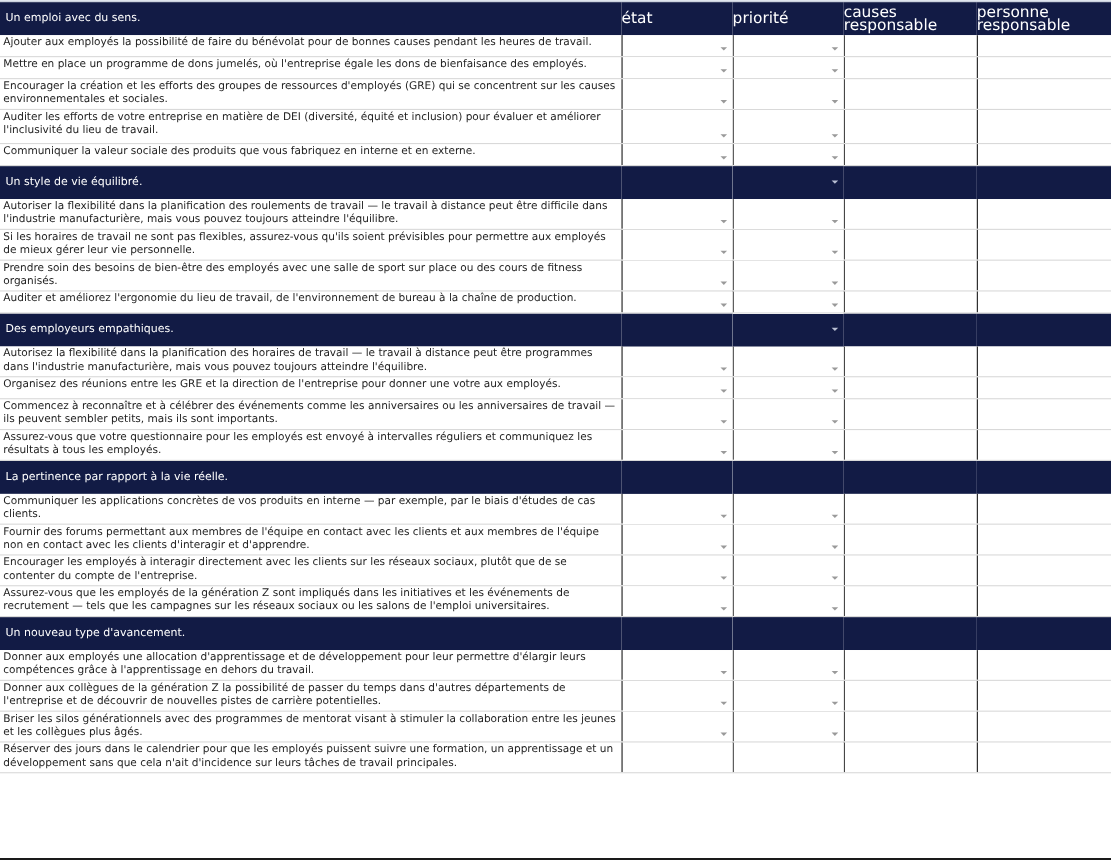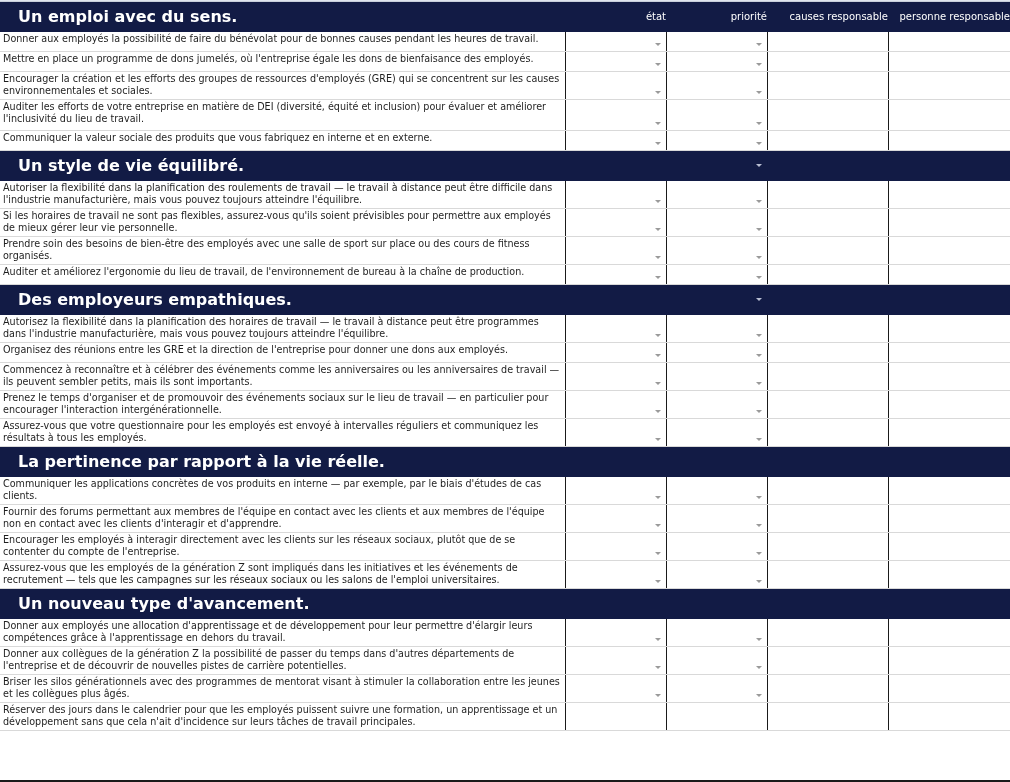--- a/index.html
+++ b/index.html
@@ -7,22 +7,22 @@
   .sheet { position: relative; width: 1010px; height: 782px; }
   .top-strip { height: 2px; background: #dfe5ee; border-bottom: 1px solid #c8cfdb; box-sizing: border-box; }
   table { border-collapse: collapse; table-layout: fixed; width: 1010px; }
   col.c-text { width: 565px; }
   col.c-etat { width: 101px; }
   col.c-prio { width: 101px; }
   col.c-serv { width: 121px; }
   col.c-pers { width: 122px; }
   td { padding: 0; vertical-align: middle; font-size: 9.6px; line-height: 12px; color: #1e1e1e; }
   tr.section td { background: #121b45; color: #ffffff; height: 30px; }
-  tr.section td.title { padding-left: 18px; font-size: 16px; font-weight: bold; }
-  tr.section td.col-head { text-align: right; font-size: 10px; }
+  tr.section td.title { padding-left: 5px; font-size: 10px; }
+  tr.section td.col-head { text-align: left; font-size: 14px; }
   tr.item td { border-bottom: 1px solid #d9d9d9; background: #ffffff; }
   tr.item td.text { padding: 1px 3px 2px 3px; vertical-align: top; }
   tr.item td.dd { border-left: 1px solid #1a1a1a; position: relative; }
   tr.item td.plain { border-left: 1px solid #1a1a1a; }
   tr.item td.last { border-right: 1px solid #1a1a1a; }
   .caret { position: absolute; right: 5px; bottom: 5px; width: 0; height: 0;
            border-left: 3px solid transparent; border-right: 3px solid transparent;
            border-top: 3px solid #9a9a9a; }
   .caret.hdr { border-top-color: #b9bfd3; bottom: auto; top: 13px; }
   td.hdr-dd { position: relative; }
@@ -43,21 +43,21 @@
     </colgroup>
     <tbody id="tbody">
         <tr class="section">
           <td class="title">Un emploi avec du sens.</td>
           <td class="col-head">état</td>
           <td class="col-head">priorité</td>
           <td class="col-head">causes responsable</td>
           <td class="col-head">personne responsable</td>
         </tr>
         <tr class="item">
-          <td class="text" style="height:16px">Donner aux employés la possibilité de faire du bénévolat pour de bonnes causes pendant les heures de travail.</td>
+          <td class="text" style="height:16px">Ajouter aux employés la possibilité de faire du bénévolat pour de bonnes causes pendant les heures de travail.</td>
           <td class="dd">
             <span class="caret"></span>
           </td>
           <td class="dd">
             <span class="caret"></span>
           </td>
           <td class="plain"></td>
           <td class="plain last"></td>
         </tr>
         <tr class="item">
@@ -171,43 +171,32 @@
           <td class="dd">
             <span class="caret"></span>
           </td>
           <td class="dd">
             <span class="caret"></span>
           </td>
           <td class="plain"></td>
           <td class="plain last"></td>
         </tr>
         <tr class="item">
-          <td class="text" style="height:16px">Organisez des réunions entre les GRE et la direction de l'entreprise pour donner une dons aux employés.</td>
+          <td class="text" style="height:16px">Organisez des réunions entre les GRE et la direction de l'entreprise pour donner une votre aux employés.</td>
           <td class="dd">
             <span class="caret"></span>
           </td>
           <td class="dd">
             <span class="caret"></span>
           </td>
           <td class="plain"></td>
           <td class="plain last"></td>
         </tr>
         <tr class="item">
           <td class="text" style="height:22px">Commencez à reconnaître et à célébrer des événements comme les anniversaires ou les anniversaires de travail — ils peuvent sembler petits, mais ils sont importants.</td>
-          <td class="dd">
-            <span class="caret"></span>
-          </td>
-          <td class="dd">
-            <span class="caret"></span>
-          </td>
-          <td class="plain"></td>
-          <td class="plain last"></td>
-        </tr>
-        <tr class="item">
-          <td class="text" style="height:22px">Prenez le temps d'organiser et de promouvoir des événements sociaux sur le lieu de travail — en particulier pour encourager l'interaction intergénérationnelle.</td>
           <td class="dd">
             <span class="caret"></span>
           </td>
           <td class="dd">
             <span class="caret"></span>
           </td>
           <td class="plain"></td>
           <td class="plain last"></td>
         </tr>
         <tr class="item">

